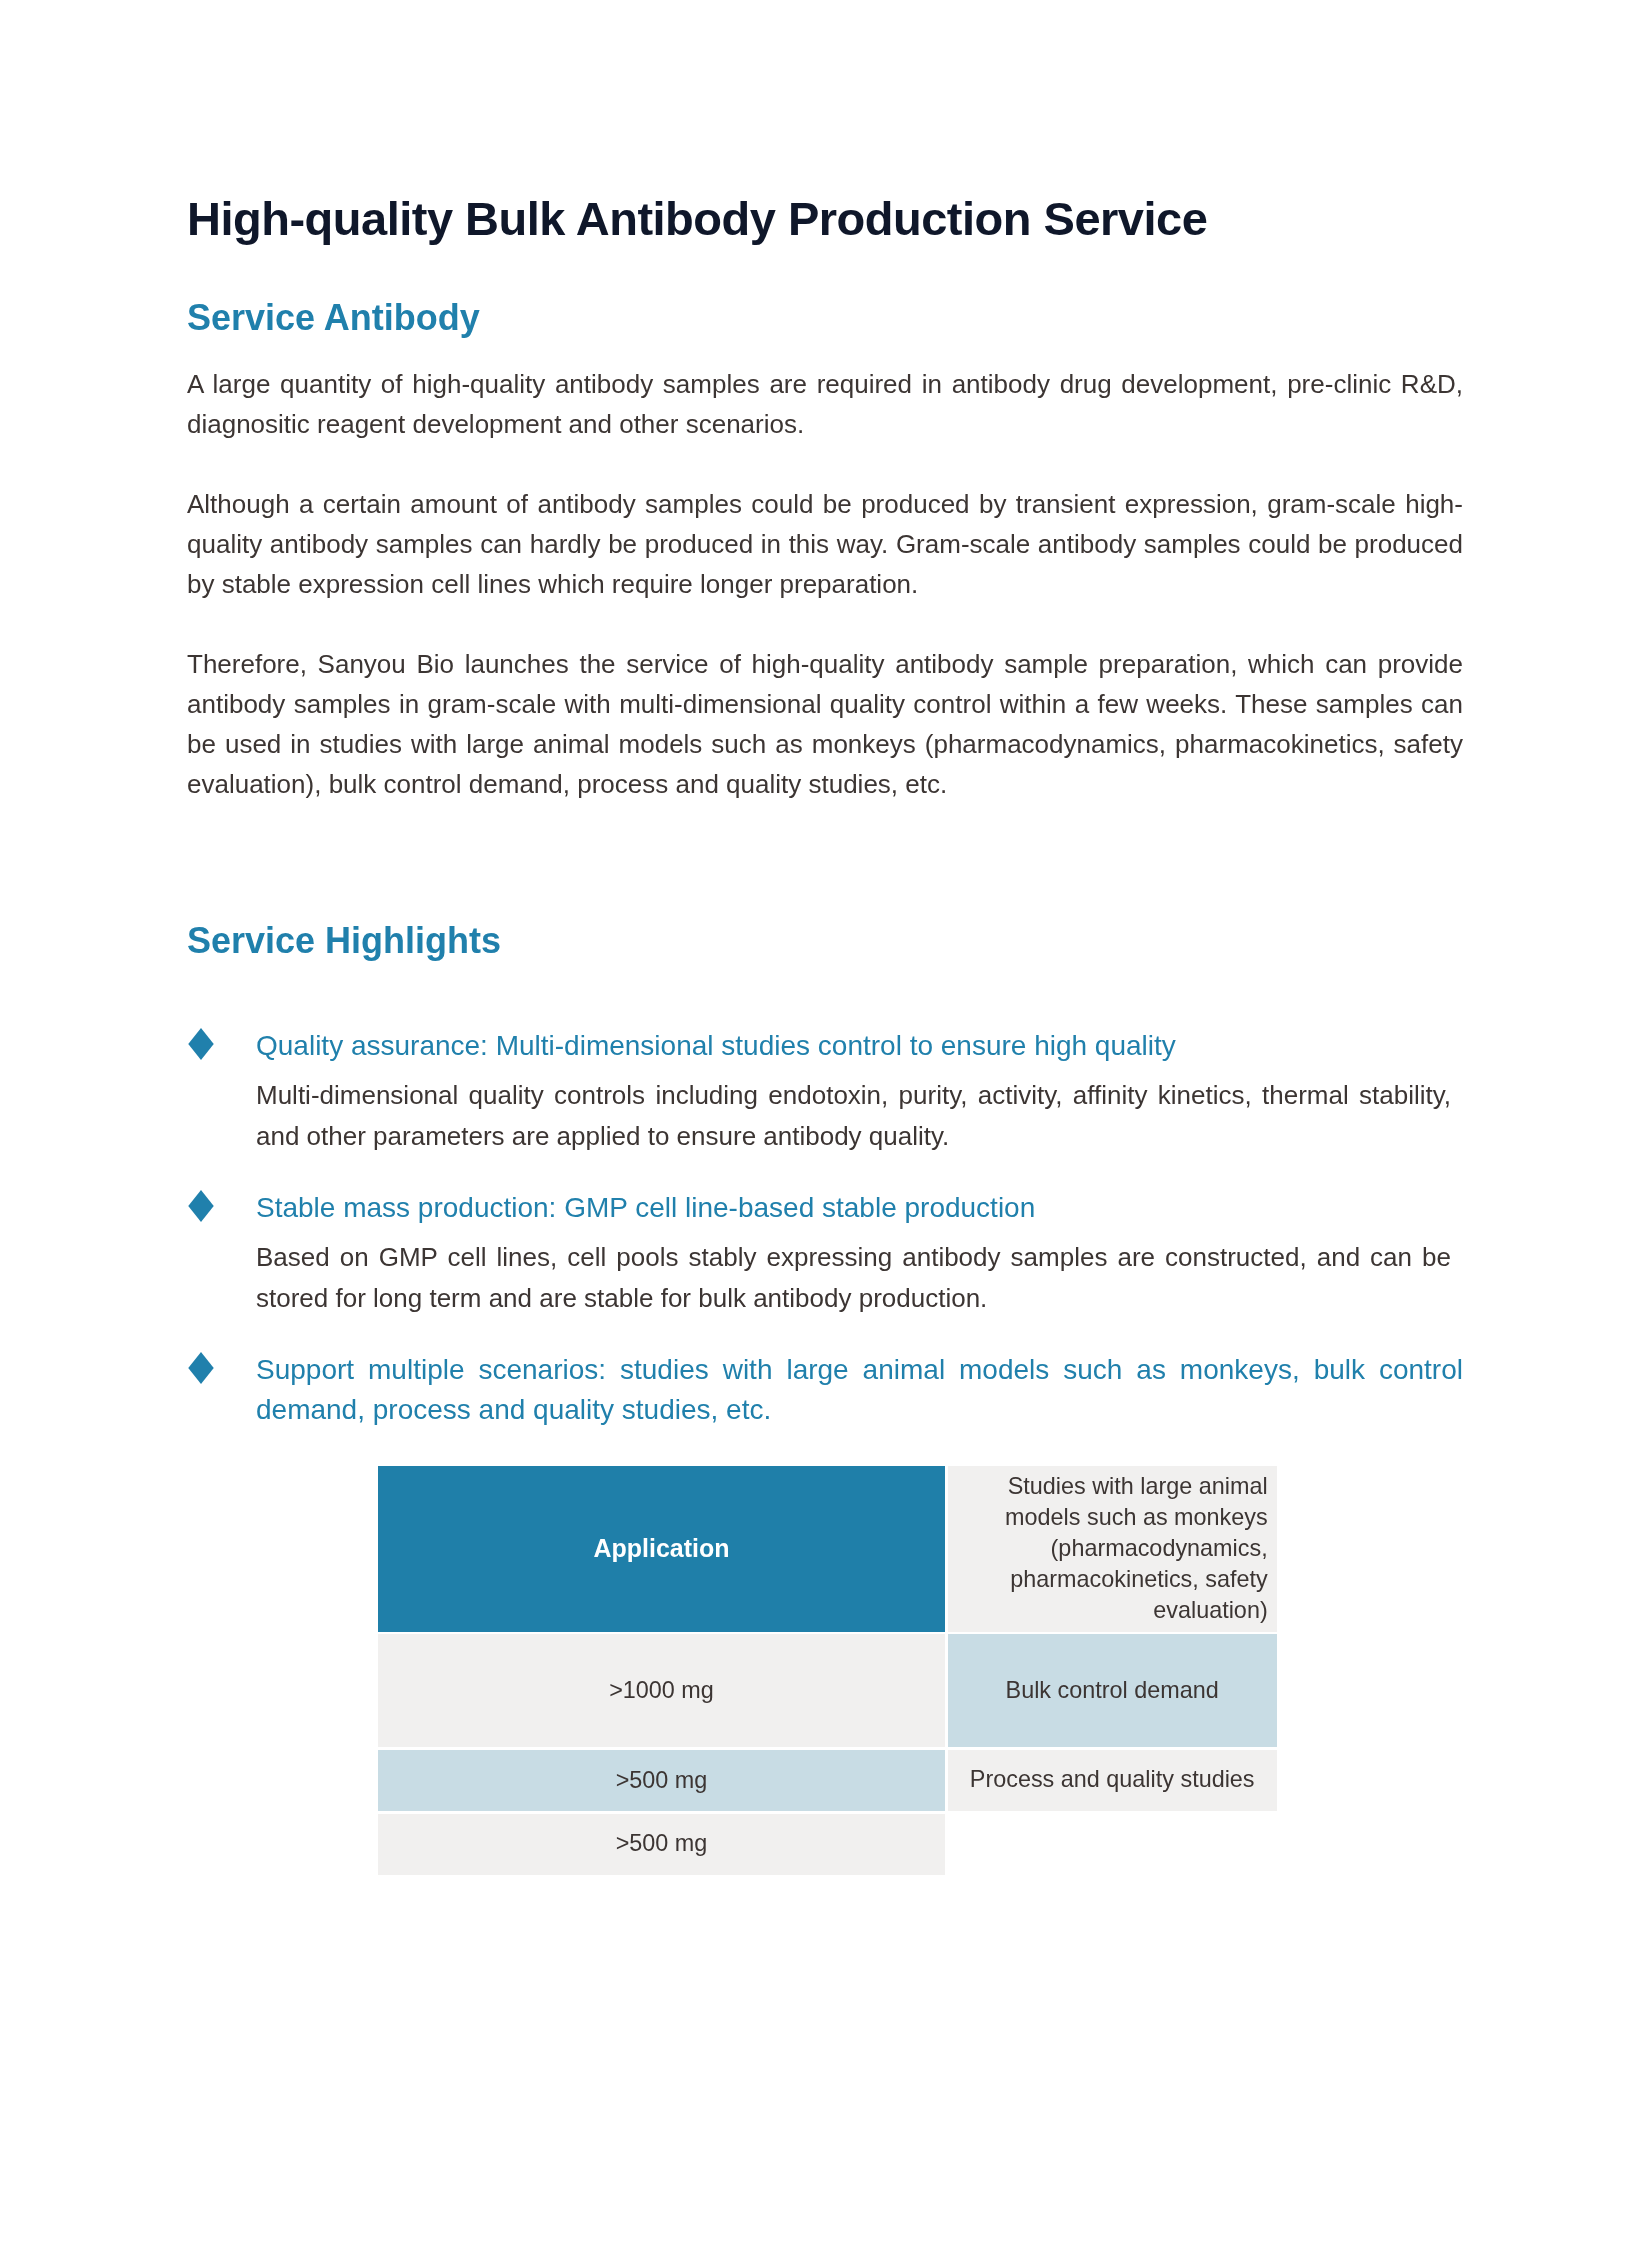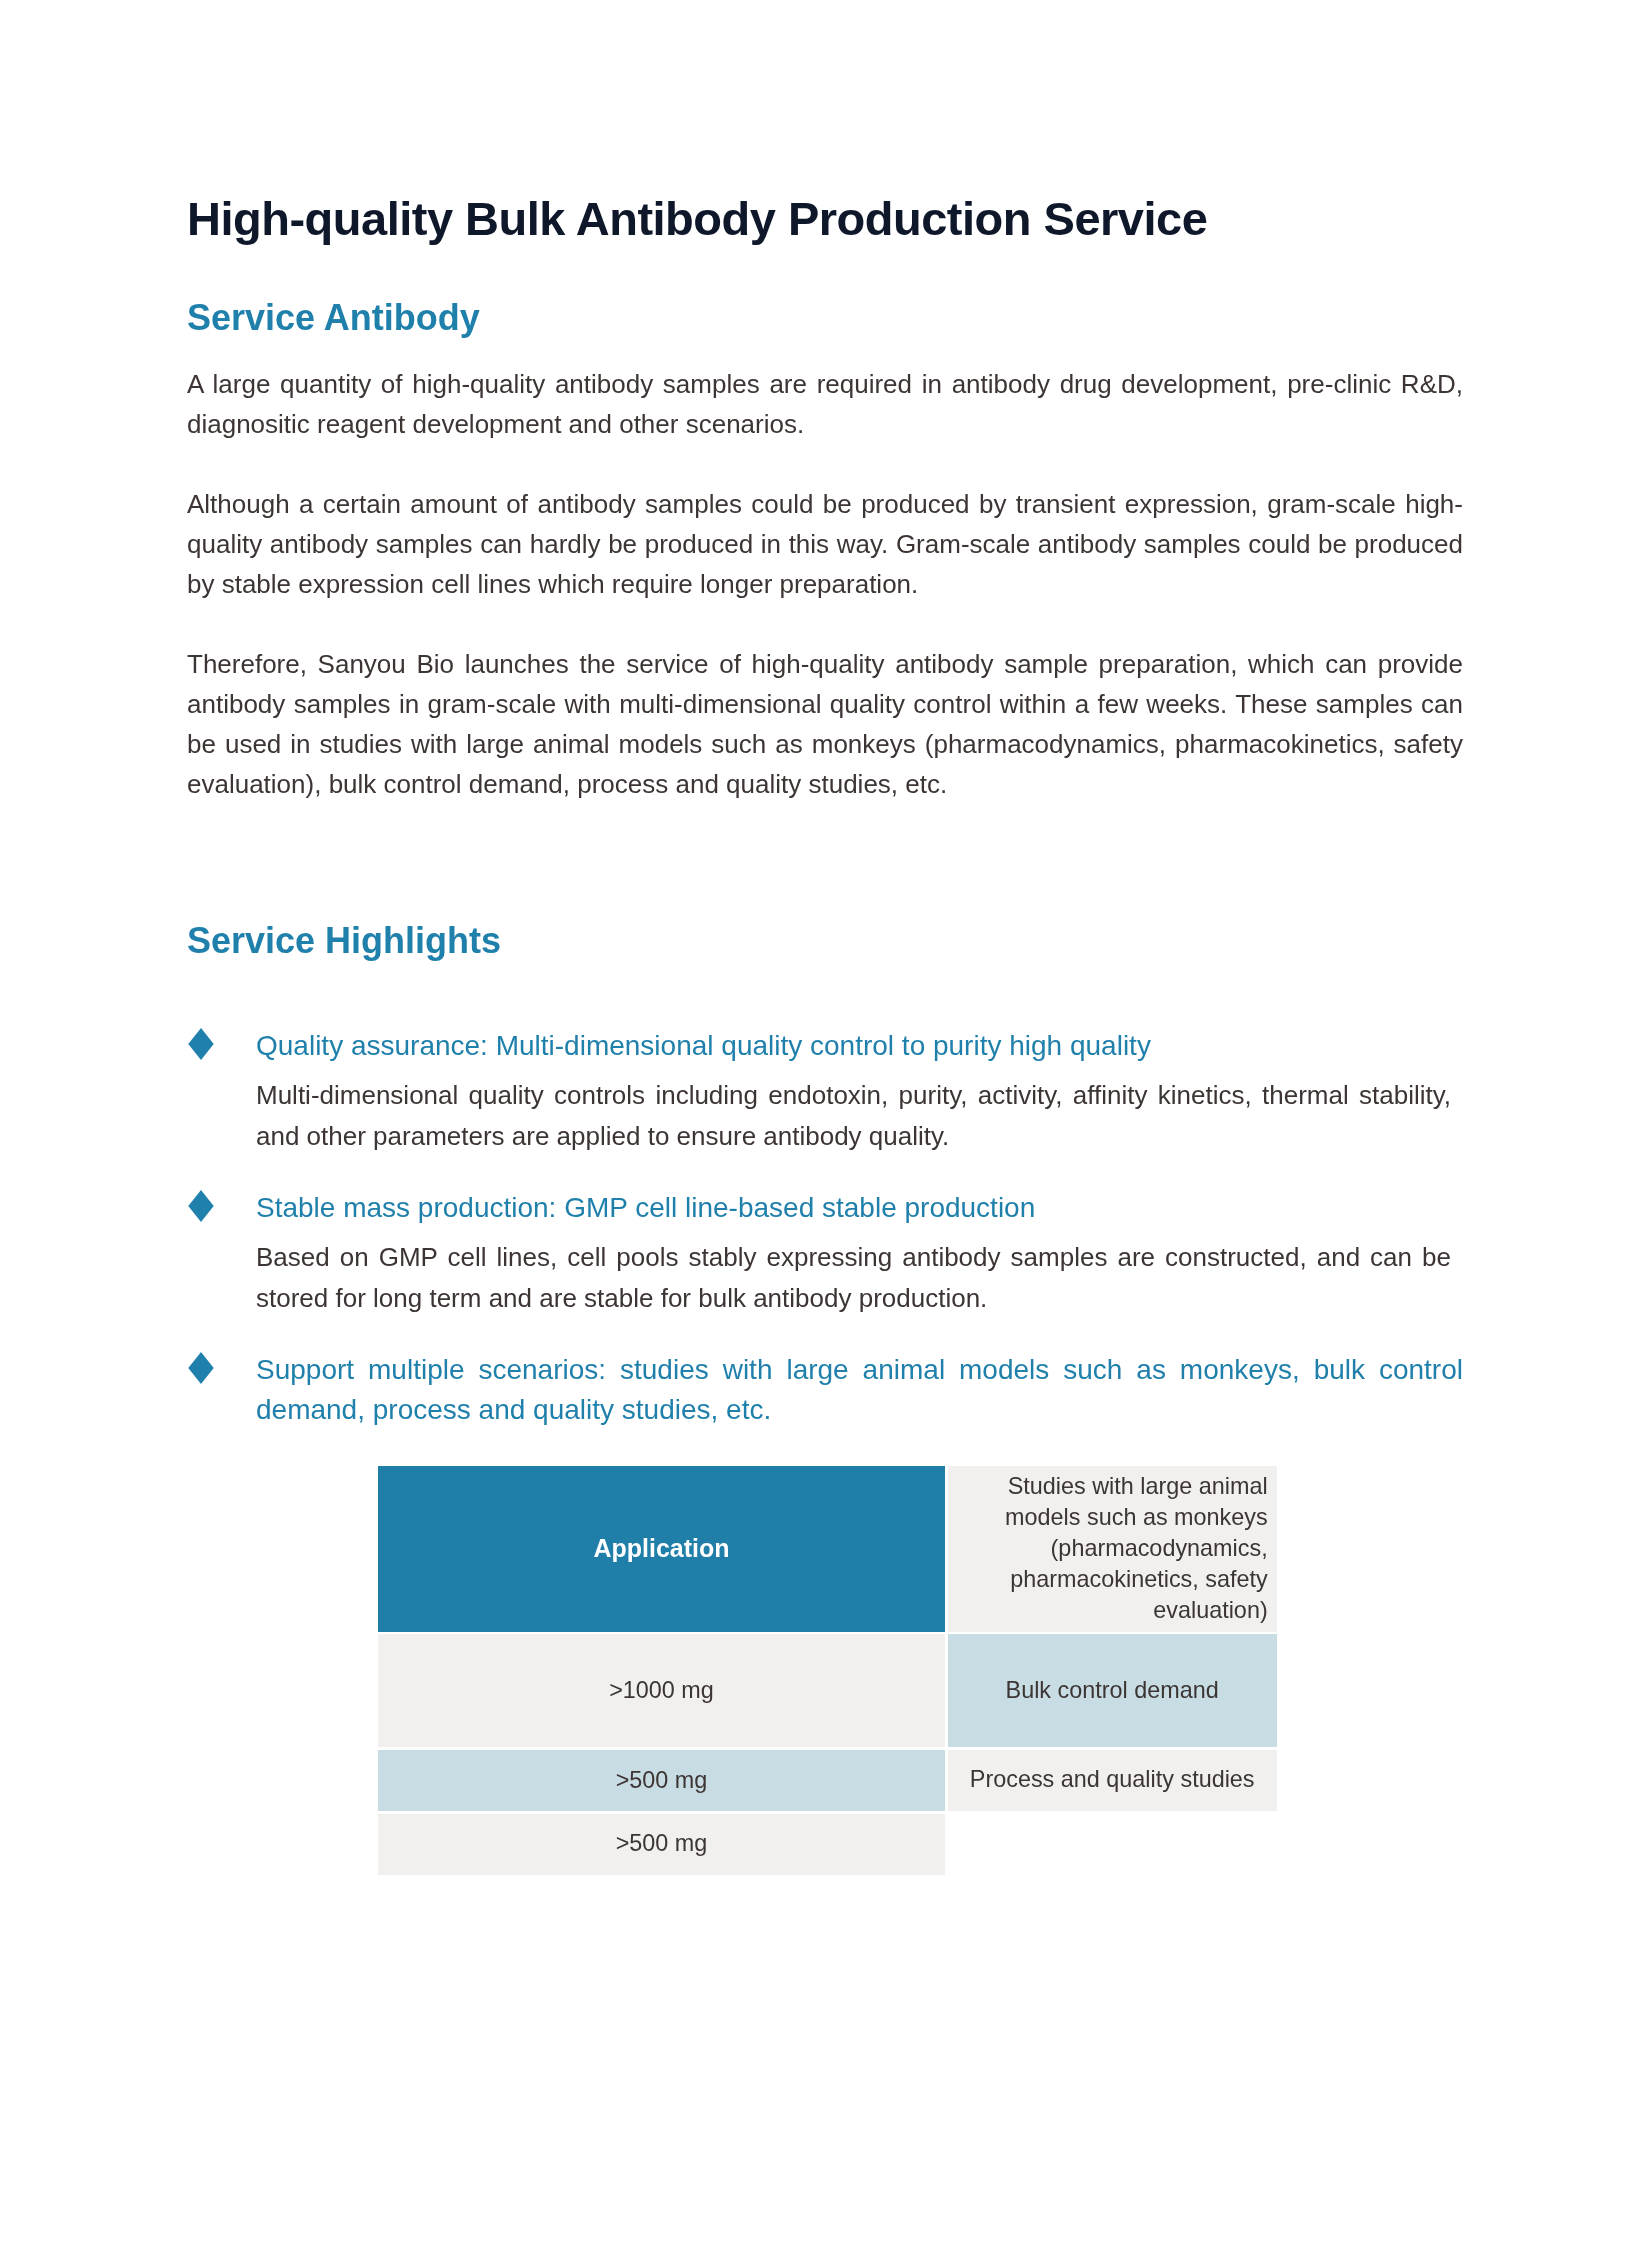--- a/index.html
+++ b/index.html
@@ -118,21 +118,21 @@
   <p class="body-par">Although a certain amount of antibody samples could be produced by transient expression, gram-scale high-quality antibody samples can hardly be produced in this way. Gram-scale antibody samples could be produced by stable expression cell lines which require longer preparation.</p>
   <p class="body-par">Therefore, Sanyou Bio launches the service of high-quality antibody sample preparation, which can provide antibody samples in gram-scale with multi-dimensional quality control within a few weeks. These samples can be used in studies with large animal models such as monkeys (pharmacodynamics, pharmacokinetics, safety evaluation), bulk control demand, process and quality studies, etc.</p>
 
   <h2 class="section-heading highlights">Service Highlights</h2>
 
   <div class="bullet">
     <div class="bullet-marker">
       <div class="diamond"></div>
     </div>
     <div class="bullet-content">
-      <div class="bullet-heading">Quality assurance: Multi-dimensional quality control to purity high quality</div>
+      <div class="bullet-heading">Quality assurance: Multi-dimensional studies control to ensure high quality</div>
       <p class="bullet-text">Multi-dimensional quality controls including endotoxin, purity, activity, affinity kinetics, thermal stability, and other parameters are applied to ensure antibody quality.</p>
     </div>
   </div>
 
   <div class="bullet">
     <div class="bullet-marker">
       <div class="diamond"></div>
     </div>
     <div class="bullet-content">
       <div class="bullet-heading">Stable mass production: GMP cell line-based stable production</div>

